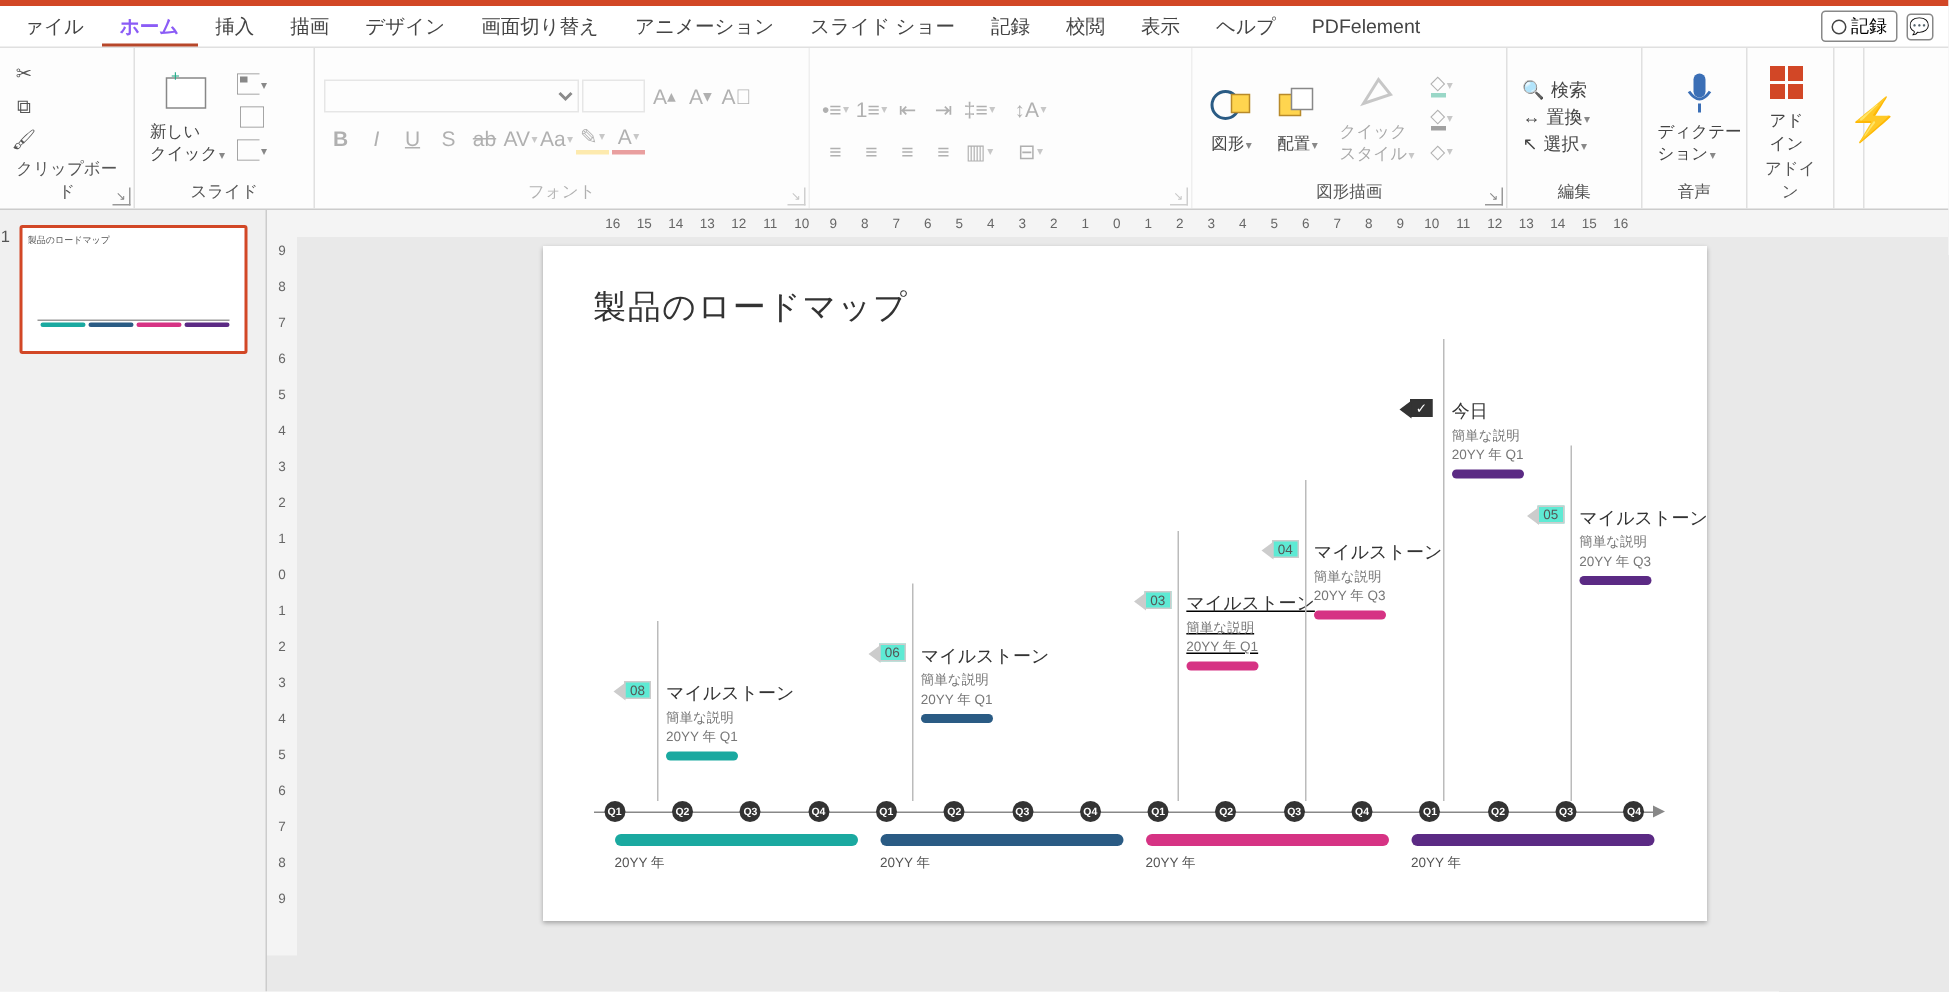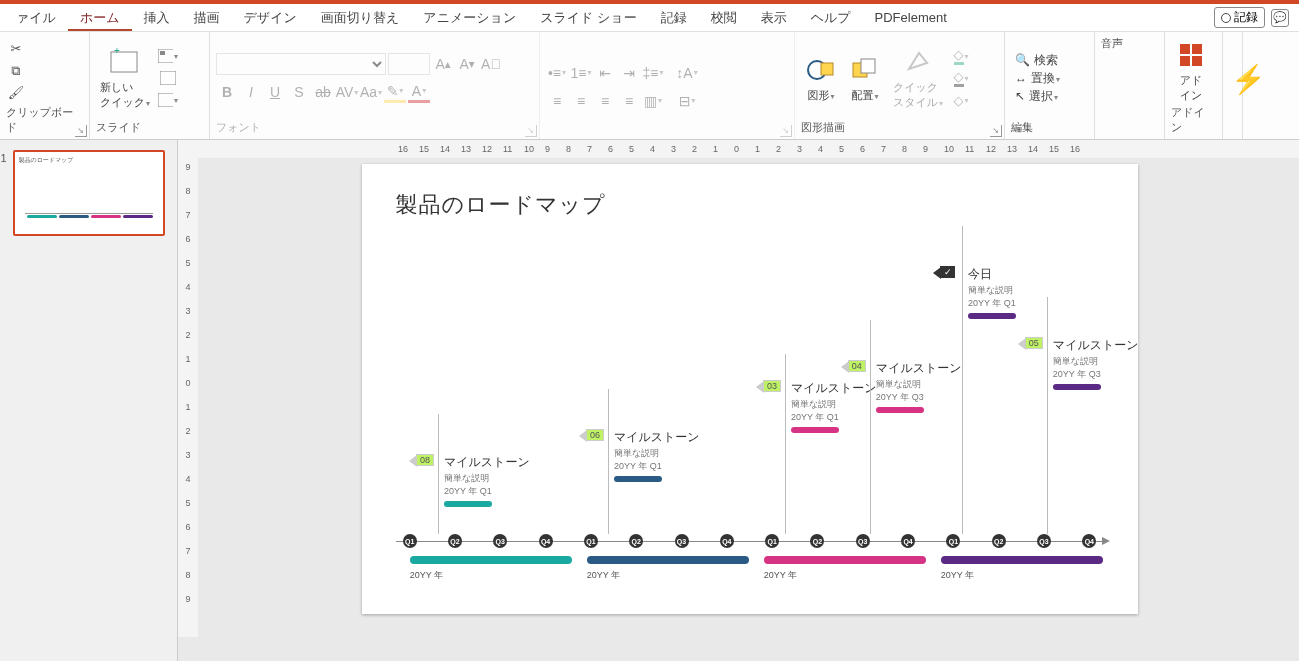--- a/index.html
+++ b/index.html
@@ -1,63 +1,63 @@
 <!DOCTYPE html>
 <html><head>
 <meta charset="utf-8">
 <style>
 *{box-sizing:border-box;margin:0;padding:0;font-family:"Yu Gothic UI","Meiryo",sans-serif}
 body{background:#fff;width:1299px;height:661px;overflow:hidden;position:relative}
 .topbar{height:4px;background:#d24726}
 .tabs{height:28px;display:flex;align-items:center;padding:0 4px;border-bottom:1px solid #e0e0e0;gap:0}
 .tab{font-size:13px;color:#444;padding:4px 12px;cursor:pointer;white-space:nowrap}
-.tab.active{color:#7f1d1d;font-weight:400;border-bottom:2px solid #b7472a;padding-bottom:2px}
+.tab.active{color:#8b5cf6;font-weight:700;border-bottom:2px solid #b7472a;padding-bottom:2px}
 .rec-btn{margin-left:auto;display:flex;gap:6px;align-items:center;padding:0 6px}
 .rec{font-size:12px;border:1px solid #888;border-radius:3px;padding:1px 6px;display:flex;align-items:center;gap:3px}
 .rec::before{content:"";width:8px;height:8px;border:1px solid #444;border-radius:50%}
 .cmt{width:18px;height:18px;border:1px solid #888;border-radius:3px;display:flex;align-items:center;justify-content:center;font-size:11px}
 .ribbon{height:108px;display:flex;border-bottom:1px solid #ccc;background:#fdfdfd}
 .grp{border-right:1px solid #e0e0e0;padding:4px 6px 2px;display:flex;flex-direction:column;position:relative}
 .grp-body{flex:1;display:flex;align-items:center;gap:4px}
-.grp-label{font-size:11px;color:#555;padding-bottom:2px}
+.grp-label{font-size:11px;color:#555;text-align:center;padding-bottom:2px}
 .dlaunch{position:absolute;right:2px;bottom:2px;width:12px;height:12px;border:1px solid #999;border-left:none;border-top:none;font-size:7px;color:#888;display:flex;align-items:center;justify-content:center}
 .dlaunch::after{content:"↘";font-size:8px}
 .bigbtn{display:flex;flex-direction:column;align-items:center;font-size:11px;color:#444;padding:2px 4px;gap:2px}
 .bigbtn .ico{width:32px;height:32px;display:flex;align-items:center;justify-content:center}
 .mini{width:20px;height:20px;display:flex;align-items:center;justify-content:center;font-size:13px;color:#555}
 .col{display:flex;flex-direction:column;gap:2px}
 .row{display:flex;gap:2px;align-items:center}
 select,input.fsz{border:1px solid #ccc;font-size:12px;height:22px;background:#fff}
 .fontname{width:170px}
 .fsz{width:42px}
 .fmtbtn{width:22px;height:22px;display:flex;align-items:center;justify-content:center;font-size:14px;color:#555}
 .dd::after{content:"▾";font-size:8px;margin-left:1px;color:#888}
 .clr-under{border-bottom:3px solid}
 .disabled{opacity:.45}
 .editwrap{display:flex;height:calc(100% - 140px)}
 .thumbs{width:178px;background:#f0f0f0;border-right:1px solid #ccc;padding:10px 8px;display:flex;flex-direction:column;gap:8px;align-items:center}
 .thumb{width:152px;height:86px;background:#fff;border:2px solid #d24726;border-radius:2px;position:relative;padding:4px}
 .thumb-num{position:absolute;left:-14px;top:0;font-size:11px;color:#555}
 .canvaszone{flex:1;background:#e9e9e9;display:flex;flex-direction:column;position:relative}
 .hruler{height:18px;background:#f4f4f4;font-size:9px;color:#666;display:flex;align-items:center;padding-left:220px;letter-spacing:0;white-space:nowrap;overflow:hidden}
-.hruler span{display:inline-block;width:21px;}
+.hruler span{display:inline-block;width:21px;text-align:center}
 .vruler{position:absolute;left:0;top:18px;width:20px;bottom:24px;background:#f4f4f4;font-size:9px;color:#666;display:flex;flex-direction:column;align-items:center;padding-top:4px}
 .vruler span{height:24px}
 .slidearea{flex:1;display:flex;justify-content:center;align-items:flex-start;padding:6px 0 0 22px;overflow:hidden}
 .slide{width:776px;height:450px;background:#fff;box-shadow:0 1px 3px rgba(0,0,0,.3);position:relative;padding:26px 34px}
 .slide h1{font-size:22px;font-weight:400;color:#333;letter-spacing:1px}
 .roadmap{position:absolute;left:34px;right:34px;top:80px;bottom:30px}
 .axis{position:absolute;left:0;right:0;bottom:42px;height:1px;background:#888}
 .axis-arrow{position:absolute;right:-6px;bottom:39px;width:0;height:0;border-left:8px solid #888;border-top:4px solid transparent;border-bottom:4px solid transparent}
 .qdot{position:absolute;bottom:36px;width:14px;height:14px;background:#333;border-radius:50%;color:#fff;font-size:7px;display:flex;align-items:center;justify-content:center;font-weight:bold;transform:translateX(-50%)}
 .ybar{position:absolute;bottom:20px;height:8px;border-radius:4px}
 .ylabel{position:absolute;bottom:2px;font-size:9px;color:#555}
 .stem{position:absolute;bottom:50px;width:1px;background:#bbb}
 .ms{position:absolute;width:170px}
-.ms .flag{position:absolute;left:-28px;top:0;font-size:9px;color:#555;background:#bef264;border:1px solid #ccc;padding:0 3px}
+.ms .flag{position:absolute;left:-28px;top:0;font-size:9px;color:#555;background:#5eead4;border:1px solid #ccc;padding:0 3px}
 .ms .flag::before{content:"";position:absolute;left:-8px;top:0;width:0;height:0;border-right:8px solid #ccc;border-top:6px solid transparent;border-bottom:6px solid transparent}
 .ms h4{font-size:12px;font-weight:400;color:#333;margin-bottom:1px}
 .ms .sub{font-size:9px;color:#777}
 .ms .dt{font-size:9px;color:#777}
 .ms .bar{width:48px;height:6px;border-radius:3px;margin-top:3px}
 .today .flag{background:#333;color:#fff;border-color:#333}
 .today .flag::before{border-right-color:#333}
 .notes{height:24px;background:#f4f4f4;border-top:1px solid #ccc;font-size:12px;color:#999;padding:3px 10px}
 .editrow{display:flex;flex-direction:column;gap:1px;font-size:12px;color:#444}
 .editrow div{display:flex;align-items:center;gap:4px;padding:0 4px;white-space:nowrap}
@@ -254,20 +254,33 @@
         <div>
             <span>↖</span>
             <span class="dd">選択</span>
           </div>
       </div>
     </div>
     <div class="grp-label">編集</div>
   </div>
 
   <div class="grp" style="width:70px">
+    <div class="grp-body">
+      <div class="bigbtn">
+        <div class="ico">
+            <svg width="22" height="30">
+              <rect x="7" y="2" width="8" height="16" rx="4" fill="#3b6fb6"></rect>
+              <path d="M4 14 Q11 24 18 14" fill="none" stroke="#3b6fb6" stroke-width="2"></path>
+              <line x1="11" y1="22" x2="11" y2="28" stroke="#3b6fb6" stroke-width="2"></line>
+            </svg>
+          </div>
+        <span class="dd" style="white-space:pre">ディクテー
+ション</span>
+      </div>
+    </div>
     <div class="grp-label">音声</div>
   </div>
 
   <div class="grp" style="width:58px">
     <div class="grp-body">
       <div class="bigbtn">
         <div class="ico">
             <svg width="26" height="26">
               <rect x="2" y="2" width="10" height="10" fill="#d24726"></rect>
               <rect x="14" y="2" width="10" height="10" fill="#d24726"></rect>
@@ -405,21 +418,21 @@
             </div>
             <div class="stem" style="left: 30%; height: 145px;"></div>
             <div class="ms" style="left: calc(30% + 6px); top: 185px;">
               <div class="flag">06</div>
               <h4>マイルストーン</h4>
               <div class="sub">簡単な説明</div>
               <div class="dt">20YY 年 Q1</div>
               <div class="bar" style="background:#2a5b84"></div>
             </div>
             <div class="stem" style="left: 55%; height: 180px;"></div>
-            <div class="ms" style="left: calc(55% + 6px); top: 136px;">
+            <div class="ms" style="left: calc(55% + 6px); top: 150px; text-decoration: underline;">
               <div class="flag">03</div>
               <h4>マイルストーン</h4>
               <div class="sub">簡単な説明</div>
               <div class="dt">20YY 年 Q1</div>
               <div class="bar" style="background:#d63384"></div>
             </div>
             <div class="stem" style="left: 67%; height: 214px;"></div>
             <div class="ms" style="left: calc(67% + 6px); top: 116px;">
               <div class="flag">04</div>
               <h4>マイルストーン</h4>

